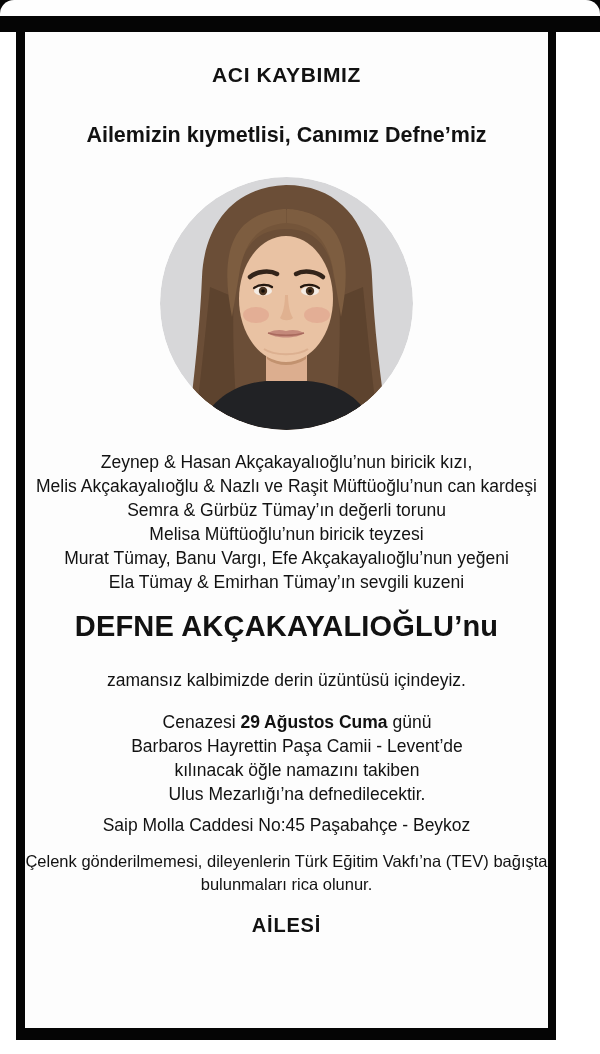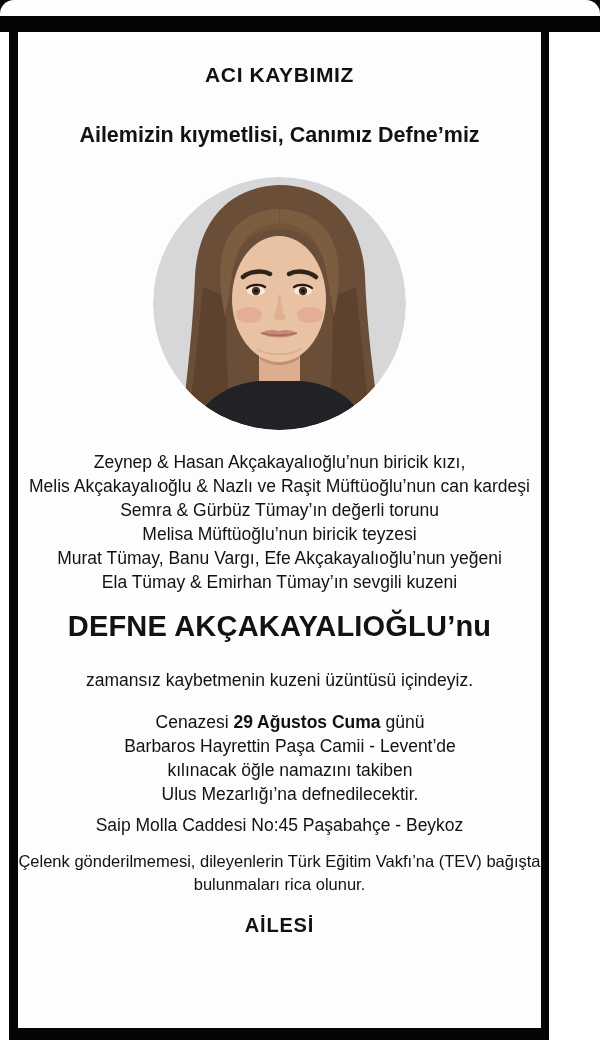--- a/index.html
+++ b/index.html
@@ -27,21 +27,21 @@
   .top-strip {
     position: absolute;
     top: 0; left: 0;
     width: 600px; height: 16px;
     background: #fefefe;
     border-radius: 14px 14px 0 0;
   }
   
   .frame {
     position: absolute;
-    top: 16px; left: 9px;
+    top: 16px; left: 16px;
     width: 540px; height: 1024px;
     box-sizing: border-box;
     background: #fdfdfd;
     border-style: solid;
     border-color: #050505;
     border-width: 16px 8px 12px 9px;
   }
   .content {
     text-align: center;
     width: 100%;
@@ -175,21 +175,21 @@
         <div>Zeynep &amp; Hasan Akçakayalıoğlu’nun biricik kızı,</div>
         <div>Melis Akçakayalıoğlu &amp; Nazlı ve Raşit Müftüoğlu’nun can kardeşi</div>
         <div>Semra &amp; Gürbüz Tümay’ın değerli torunu</div>
         <div>Melisa Müftüoğlu’nun biricik teyzesi</div>
         <div>Murat Tümay, Banu Vargı, Efe Akçakayalıoğlu’nun yeğeni</div>
         <div>Ela Tümay &amp; Emirhan Tümay’ın sevgili kuzeni</div>
       </div>
 
       <div class="name-line">DEFNE AKÇAKAYALIOĞLU’nu</div>
 
-      <div class="sorrow-line">zamansız kaybetmenin kuzeni üzüntüsü içindeyiz.</div>
+      <div class="sorrow-line">zamansız kalbimizde derin üzüntüsü içindeyiz.</div>
 
 
       <div class="body-text funeral-block">
         <div><span>Cenazesi </span><span class="b">29 Ağustos Cuma</span><span> günü</span></div>
         <div>Barbaros Hayrettin Paşa Camii - Levent’de</div>
         <div>kılınacak öğle namazını takiben</div>
         <div>Ulus Mezarlığı’na defnedilecektir.</div>
       </div>
 
       <div class="body-text prayer-block">

